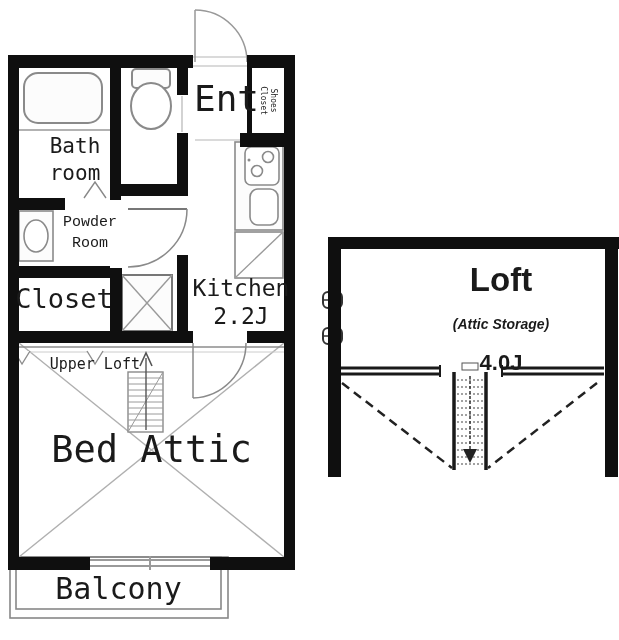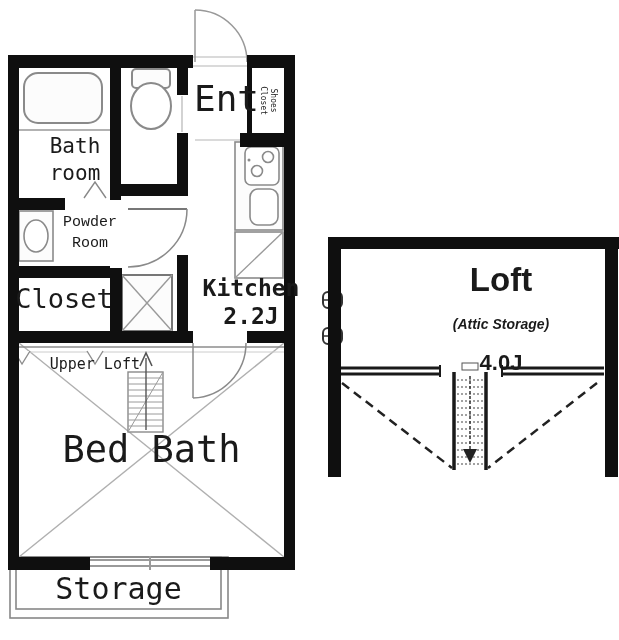--- a/index.html
+++ b/index.html
@@ -9,21 +9,21 @@
   }
   .canvas svg{position:absolute;left:0;top:0;}
   .lbl{position:absolute;text-align:center;white-space:pre-line;}
   .lbl-bath   {left:19px;  top:133px; width:112px;  font-size:21px; line-height:1.3;}
   .lbl-ent    {left:194px; top:79px;  width:54px;  font-size:36px; line-height:1.1;}
   .shoes-box  {position:absolute;left:252px;top:70px;width:33px;height:62px;
                display:flex;align-items:center;justify-content:center;}
   .shoes-rot  {transform:rotate(90deg);font-size:8px;line-height:1.2;text-align:center;white-space:nowrap;}
   .lbl-powder {left:50px;  top:212px; width:80px;  font-size:15px; line-height:1.4;font-family:Liberation Mono, monospace;}
   .lbl-closet {left:14px;  top:283px; width:100px; font-size:27px;}
-  .lbl-kitchen{left:200px; top:275px; width:102px; font-size:23px; line-height:1.2;font-weight:bold;}
+  .lbl-kitchen{left:190px; top:275px; width:102px; font-size:23px; line-height:1.2;}
   .lbl-uloft  {left:20px;  top:355px; width:120px; font-size:15px; text-align:right;}
   .lbl-bed    {left:19px;  top:427px; width:265px; font-size:37px; line-height:1.25;}
   .lbl-balcony{left:16px;  top:571px; width:205px; font-size:30px;}
   .lbl-loft   {left:341px; top:244px; width:320px; font-family:"Liberation Sans",sans-serif; font-weight:bold;}
   .lbl-loft .l1{font-size:33px;line-height:1.1;}
   .lbl-loft .l2{font-size:14px;line-height:1.15;font-style:italic;}
   .lbl-loft .l3{font-size:22px;line-height:1.15;}
 </style>
 </head>
 <body>
@@ -212,23 +212,23 @@
   </div>
 
   <div class="lbl lbl-powder"><span>Powder</span><br><span>Room</span></div>
 
   <div class="lbl lbl-closet">Closet</div>
 
   <div class="lbl lbl-kitchen"><span>Kitchen</span><br><span>2.2J</span></div>
 
   <div class="lbl lbl-uloft">Upper Loft</div>
 
-  <div class="lbl lbl-bed"><span>Bed Bath</span><br></div>
-
-  <div class="lbl lbl-balcony">Storage</div>
+  <div class="lbl lbl-bed"><span>Bed Attic</span><br></div>
+
+  <div class="lbl lbl-balcony">Balcony</div>
 
   <div class="lbl lbl-loft">
     <div class="l1">Loft</div>
     <div class="l2">(Attic Storage)</div>
     <div class="l3">4.0J</div>
   </div>
 
 </div>
 
 </body></html>

